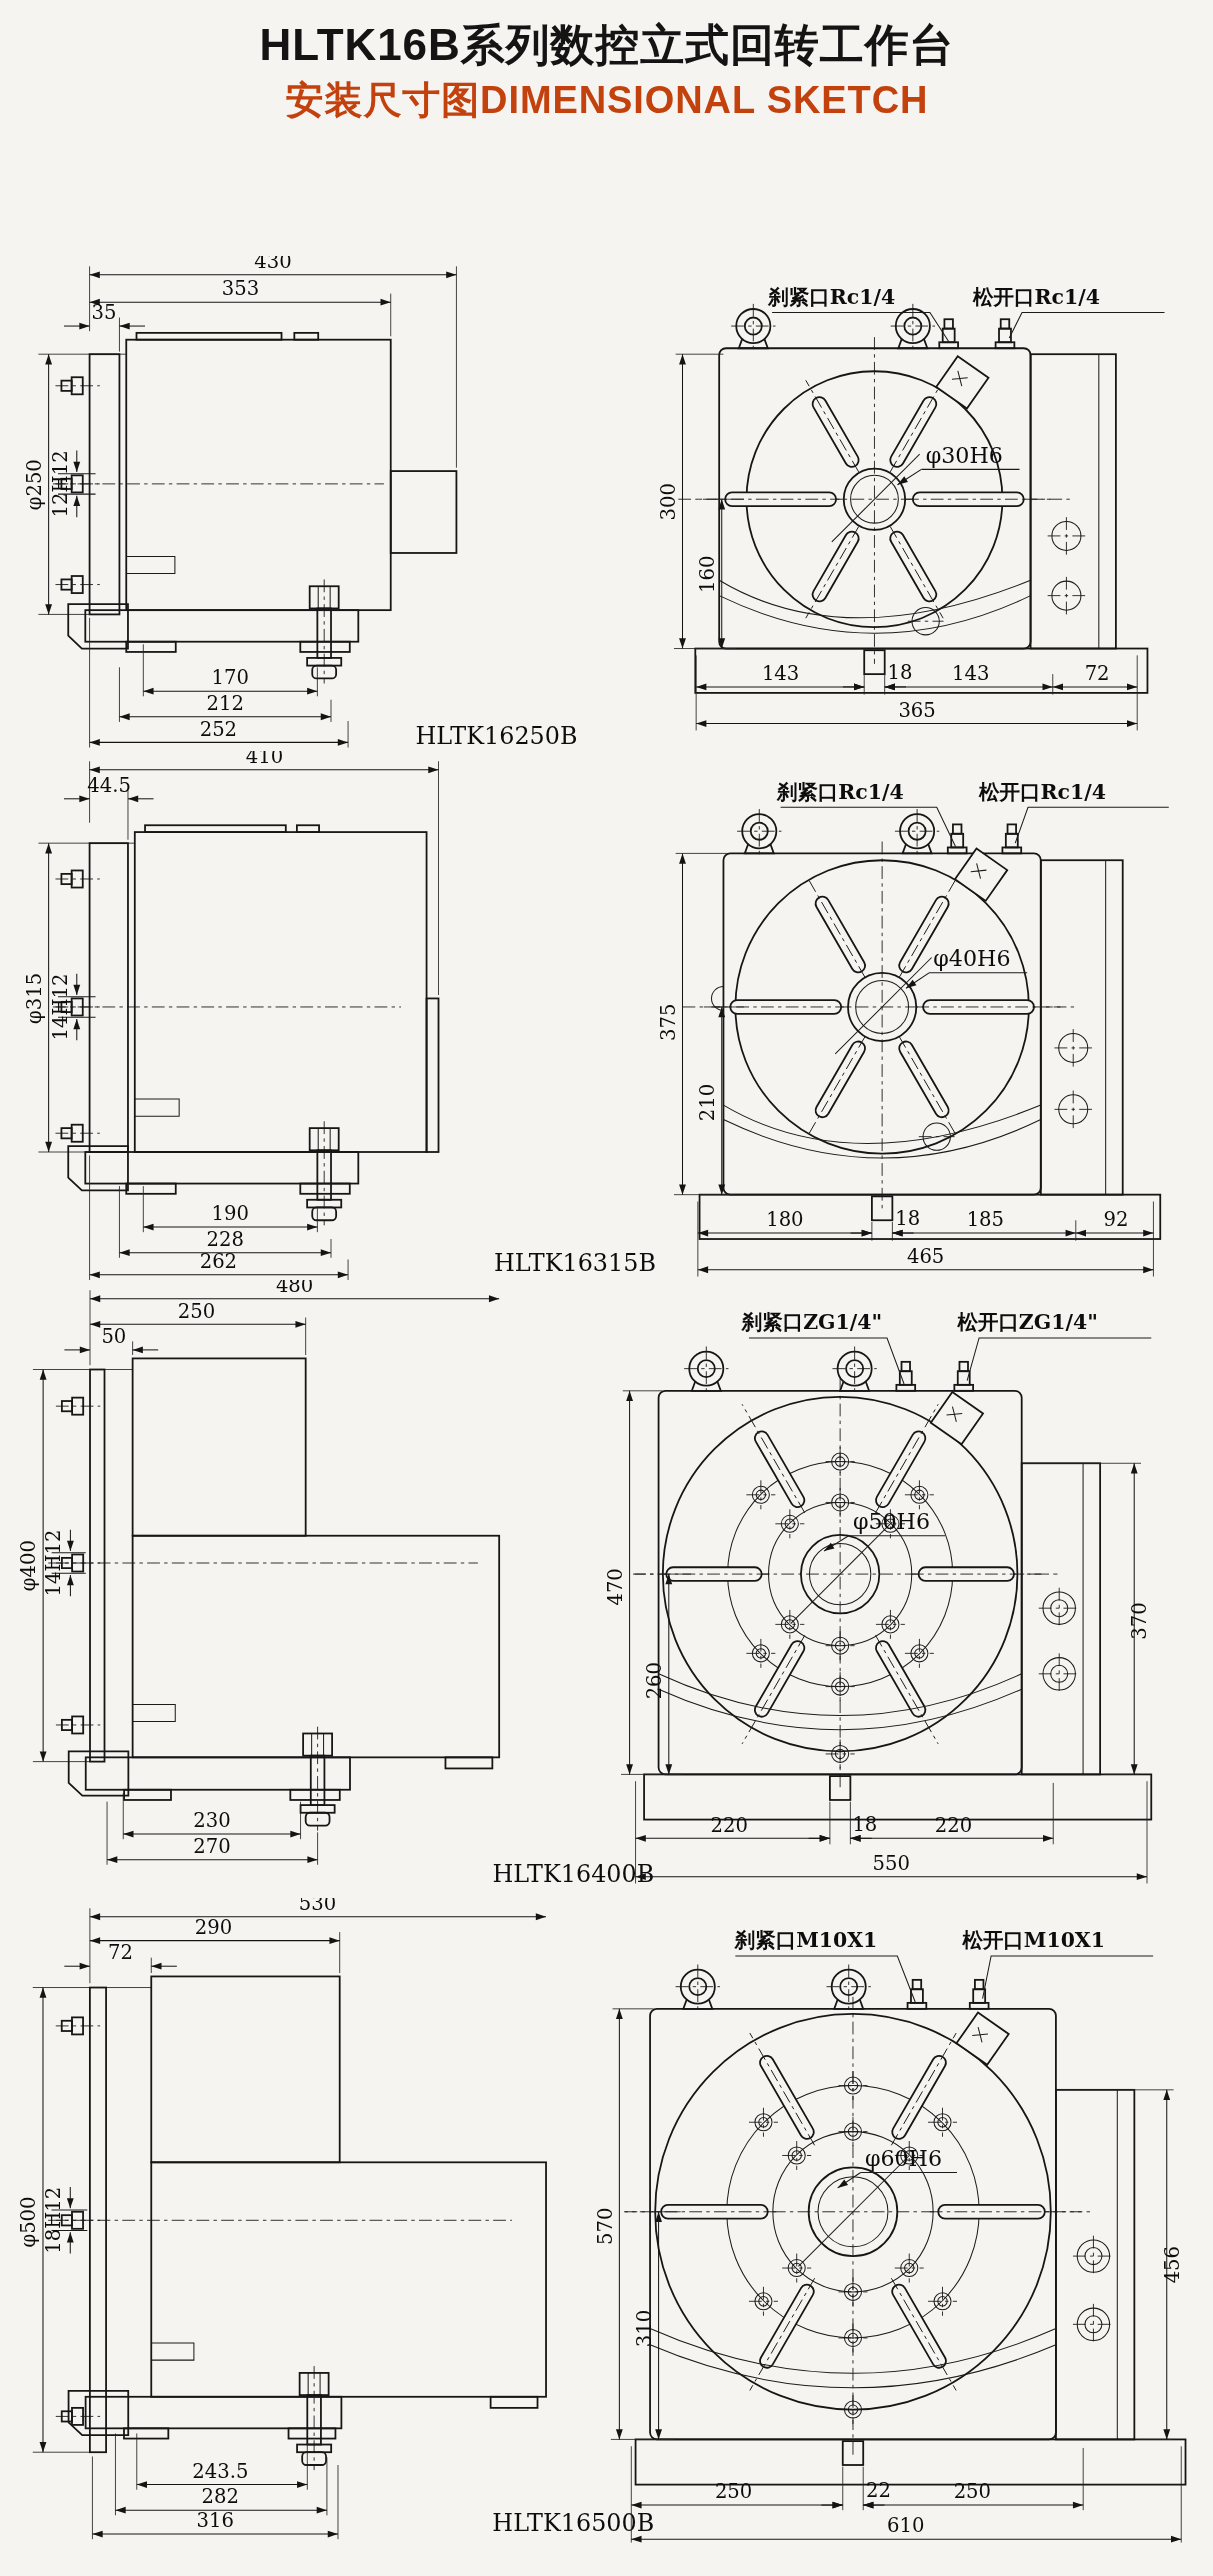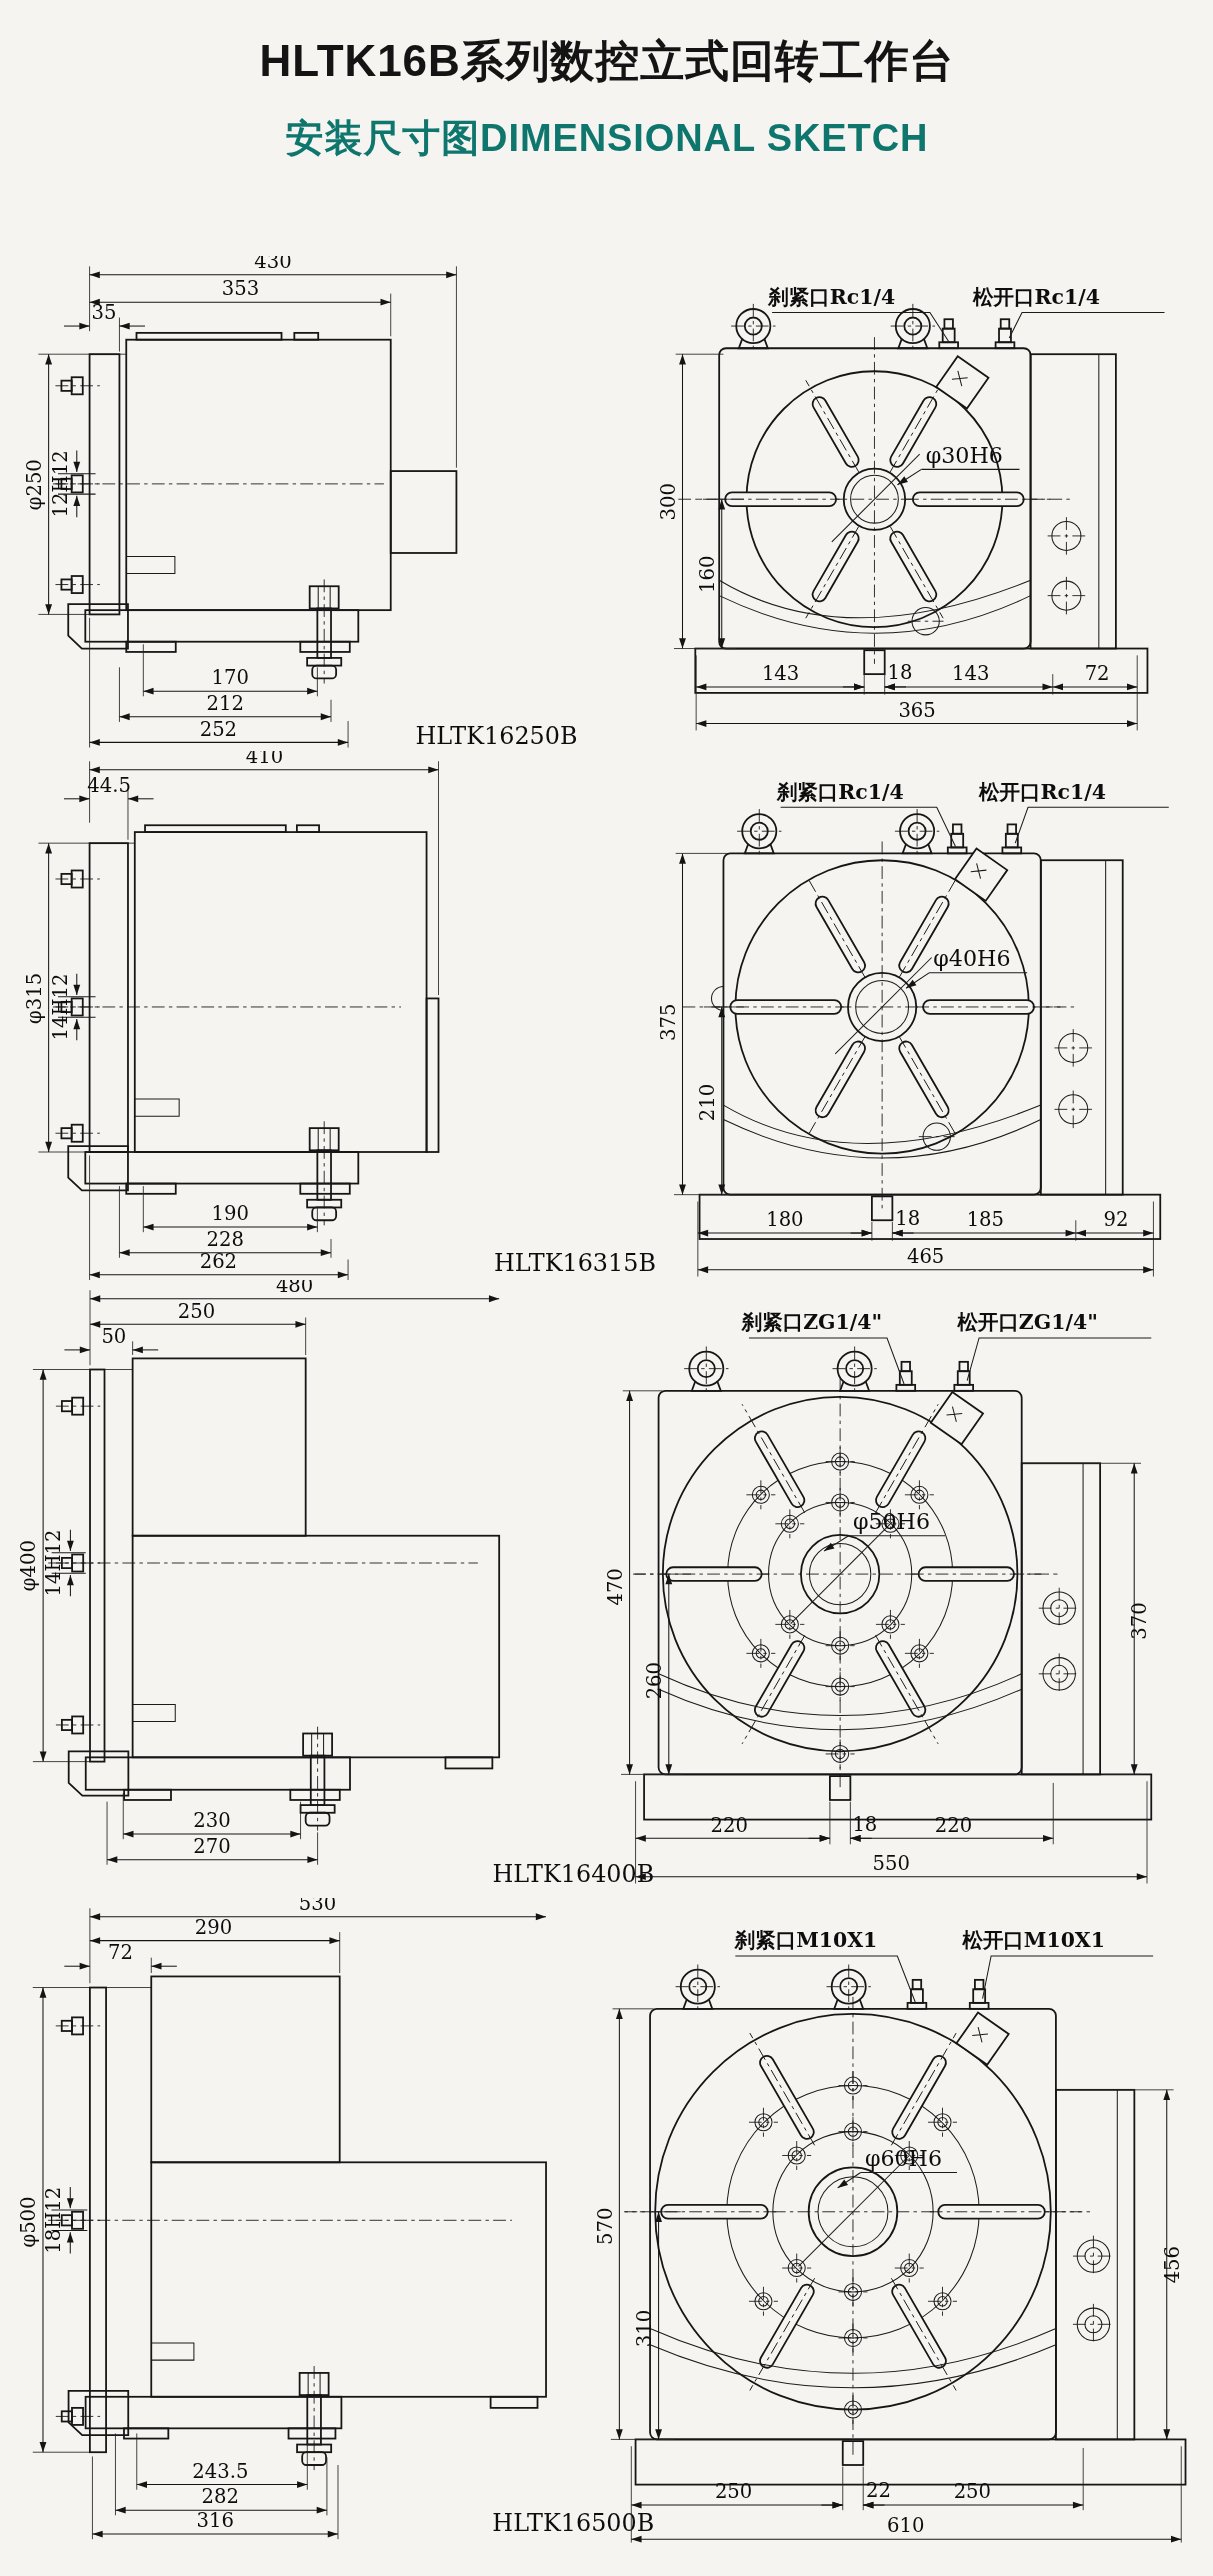--- a/index.html
+++ b/index.html
@@ -1,20 +1,20 @@
 <!DOCTYPE html>
 <html style="font-size:13.6px"><head>
 <meta charset="utf-8">
 <style>
   html,body{margin:0;padding:0}
   body{background:#e9e8e6}
   .page{width:1214px;height:2576px;margin:0 auto;background:#f5f4f1;position:relative;overflow:hidden}
-  .titles{height:256px;text-align:center;padding-top:32px;box-sizing:border-box}
+  .titles{height:256px;text-align:center;padding-top:16px;box-sizing:border-box}
   .title{font:800 44px "Liberation Sans",sans-serif;color:#141414;letter-spacing:0.9px}
-  .subtitle{font:800 38px "Liberation Sans",sans-serif;color:#0f766e;margin-top:22px;letter-spacing:0.9px}
+  .subtitle{font:800 38px "Liberation Sans",sans-serif;color:#c2410c;letter-spacing:0.9px}
   svg{display:block}
   .ln{fill:none;stroke:#161616;stroke-width:2.1;stroke-linejoin:miter}
   .lnw{fill:#f5f4f1;stroke:#161616;stroke-width:2.1}
   .thin{fill:none;stroke:#1b1b1b;stroke-width:1.2}
   .ext{fill:none;stroke:#242424;stroke-width:1}
   .cl{fill:none;stroke:#1b1b1b;stroke-width:1.05;stroke-dasharray:15 5 4 5}
   .dim{fill:none;stroke:#141414;stroke-width:1.2;marker-start:url(#arr);marker-end:url(#arr)}
   .dimE{fill:none;stroke:#141414;stroke-width:1.2;marker-end:url(#arr)}
   text{font-family:"DejaVu Serif","Liberation Serif",serif;font-size:23px;fill:#0d0d0d}
   .mid{text-anchor:middle}

